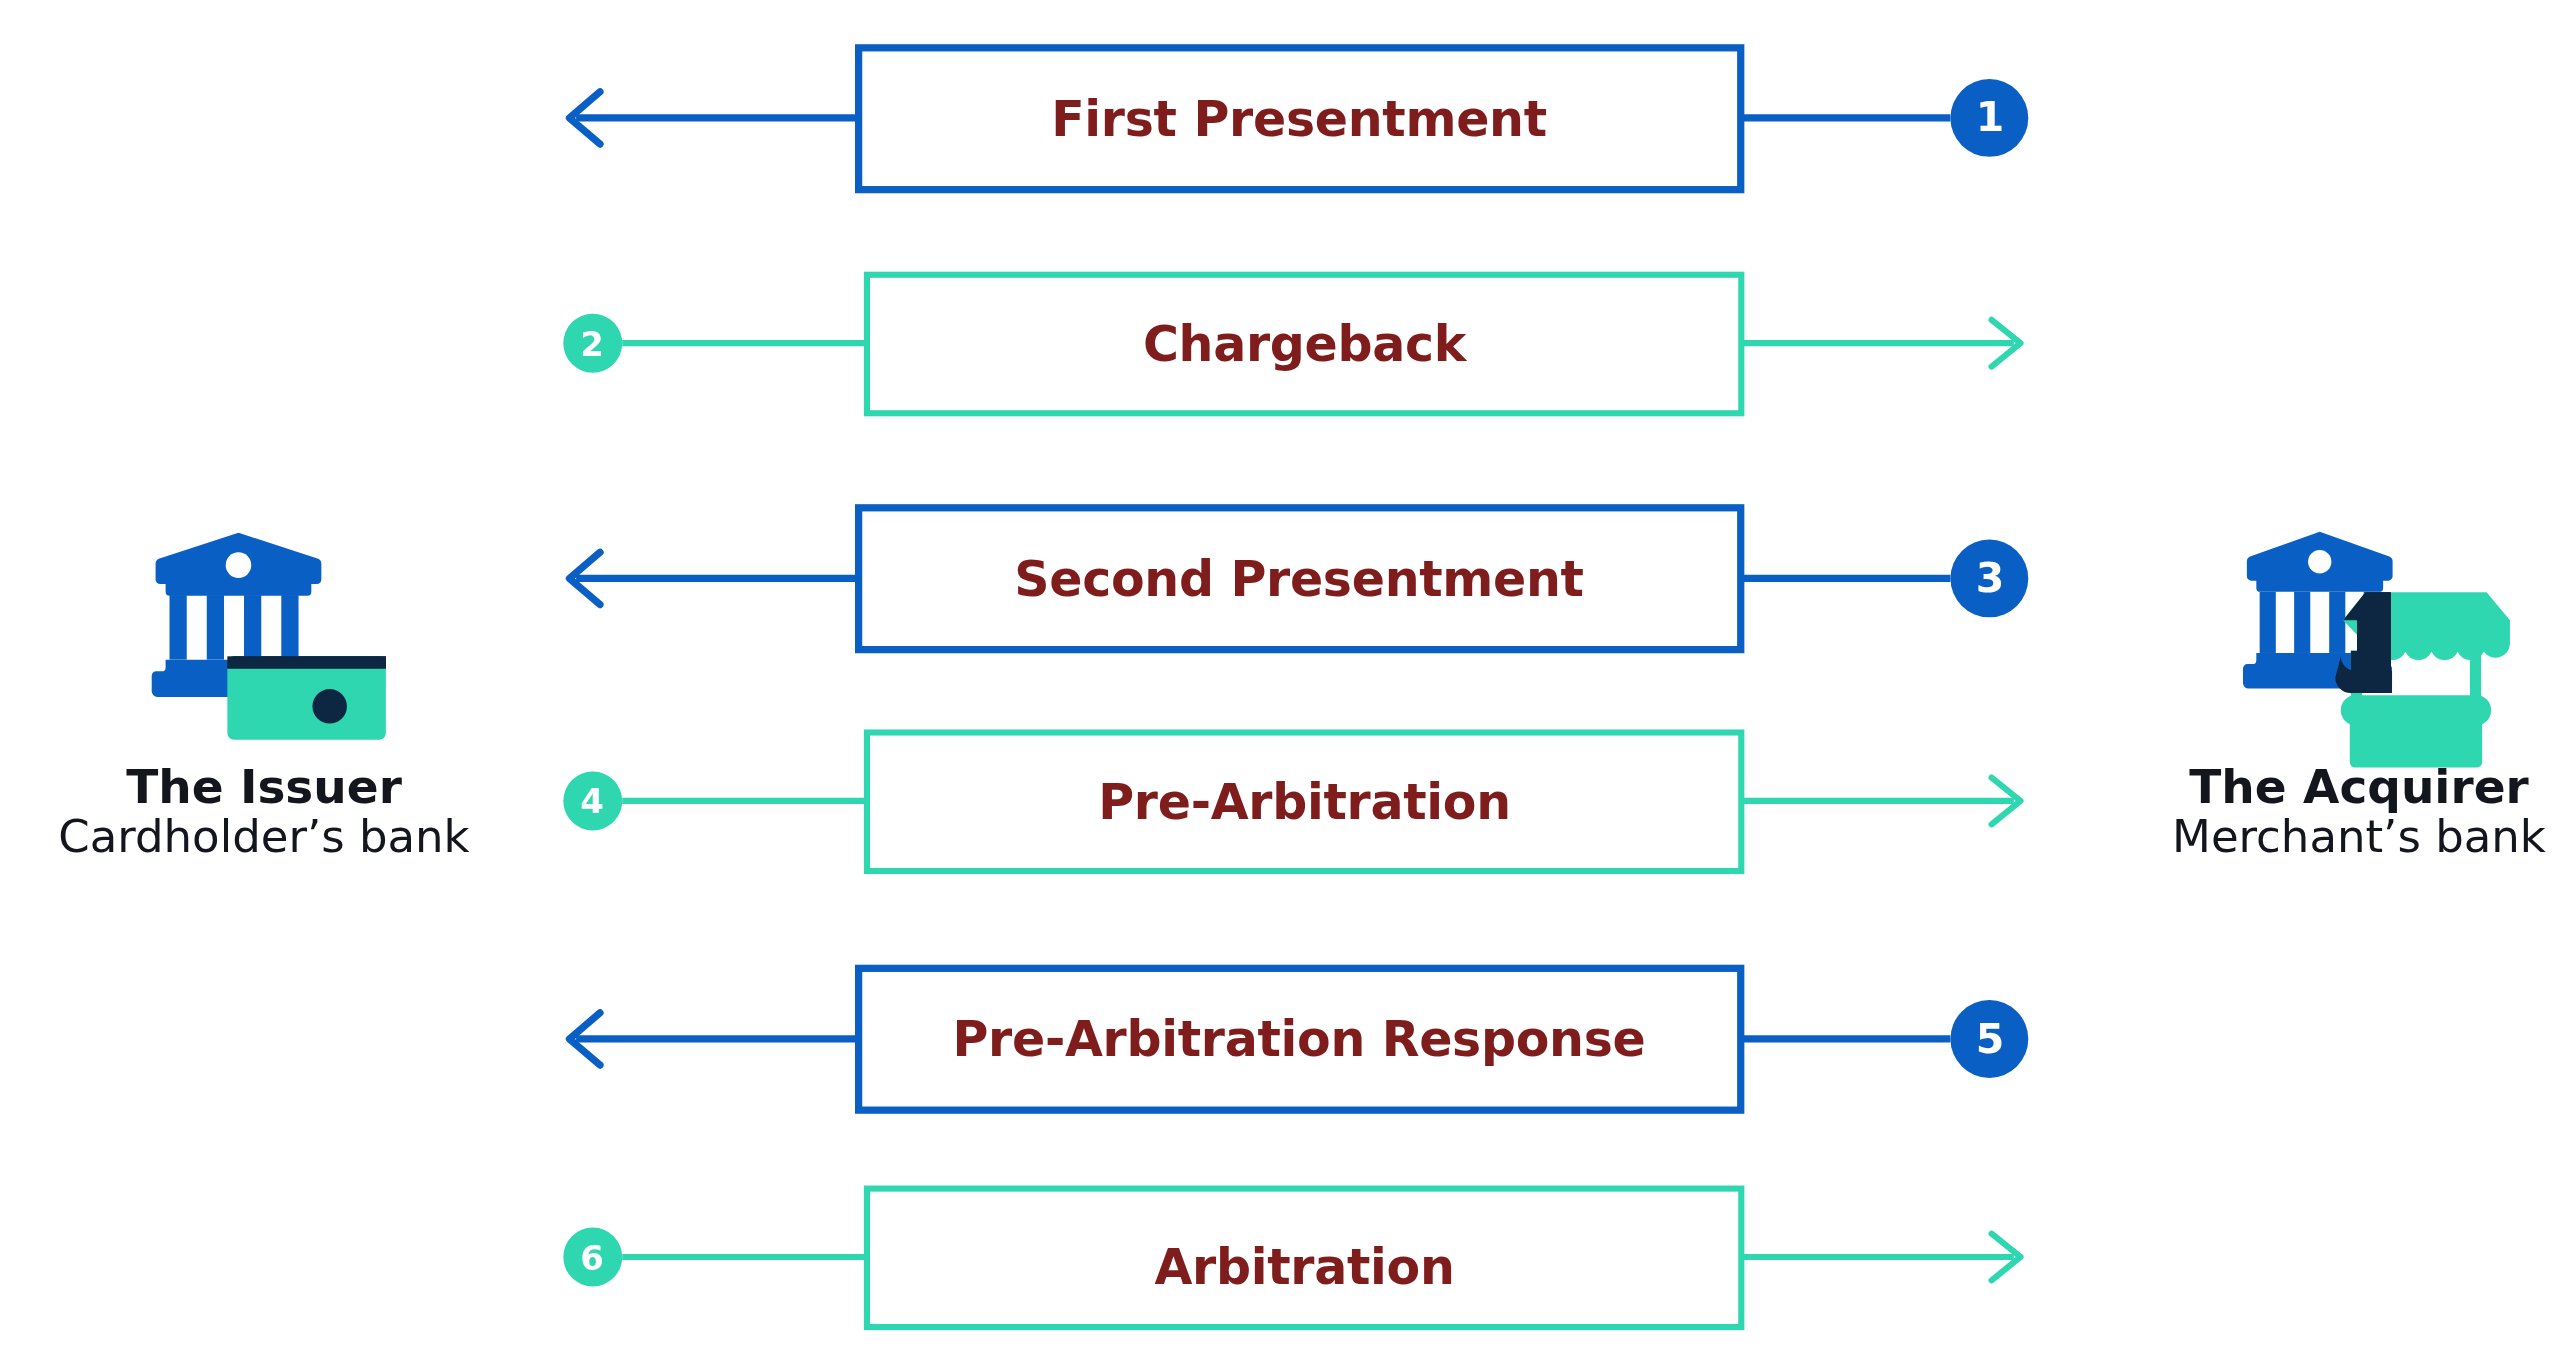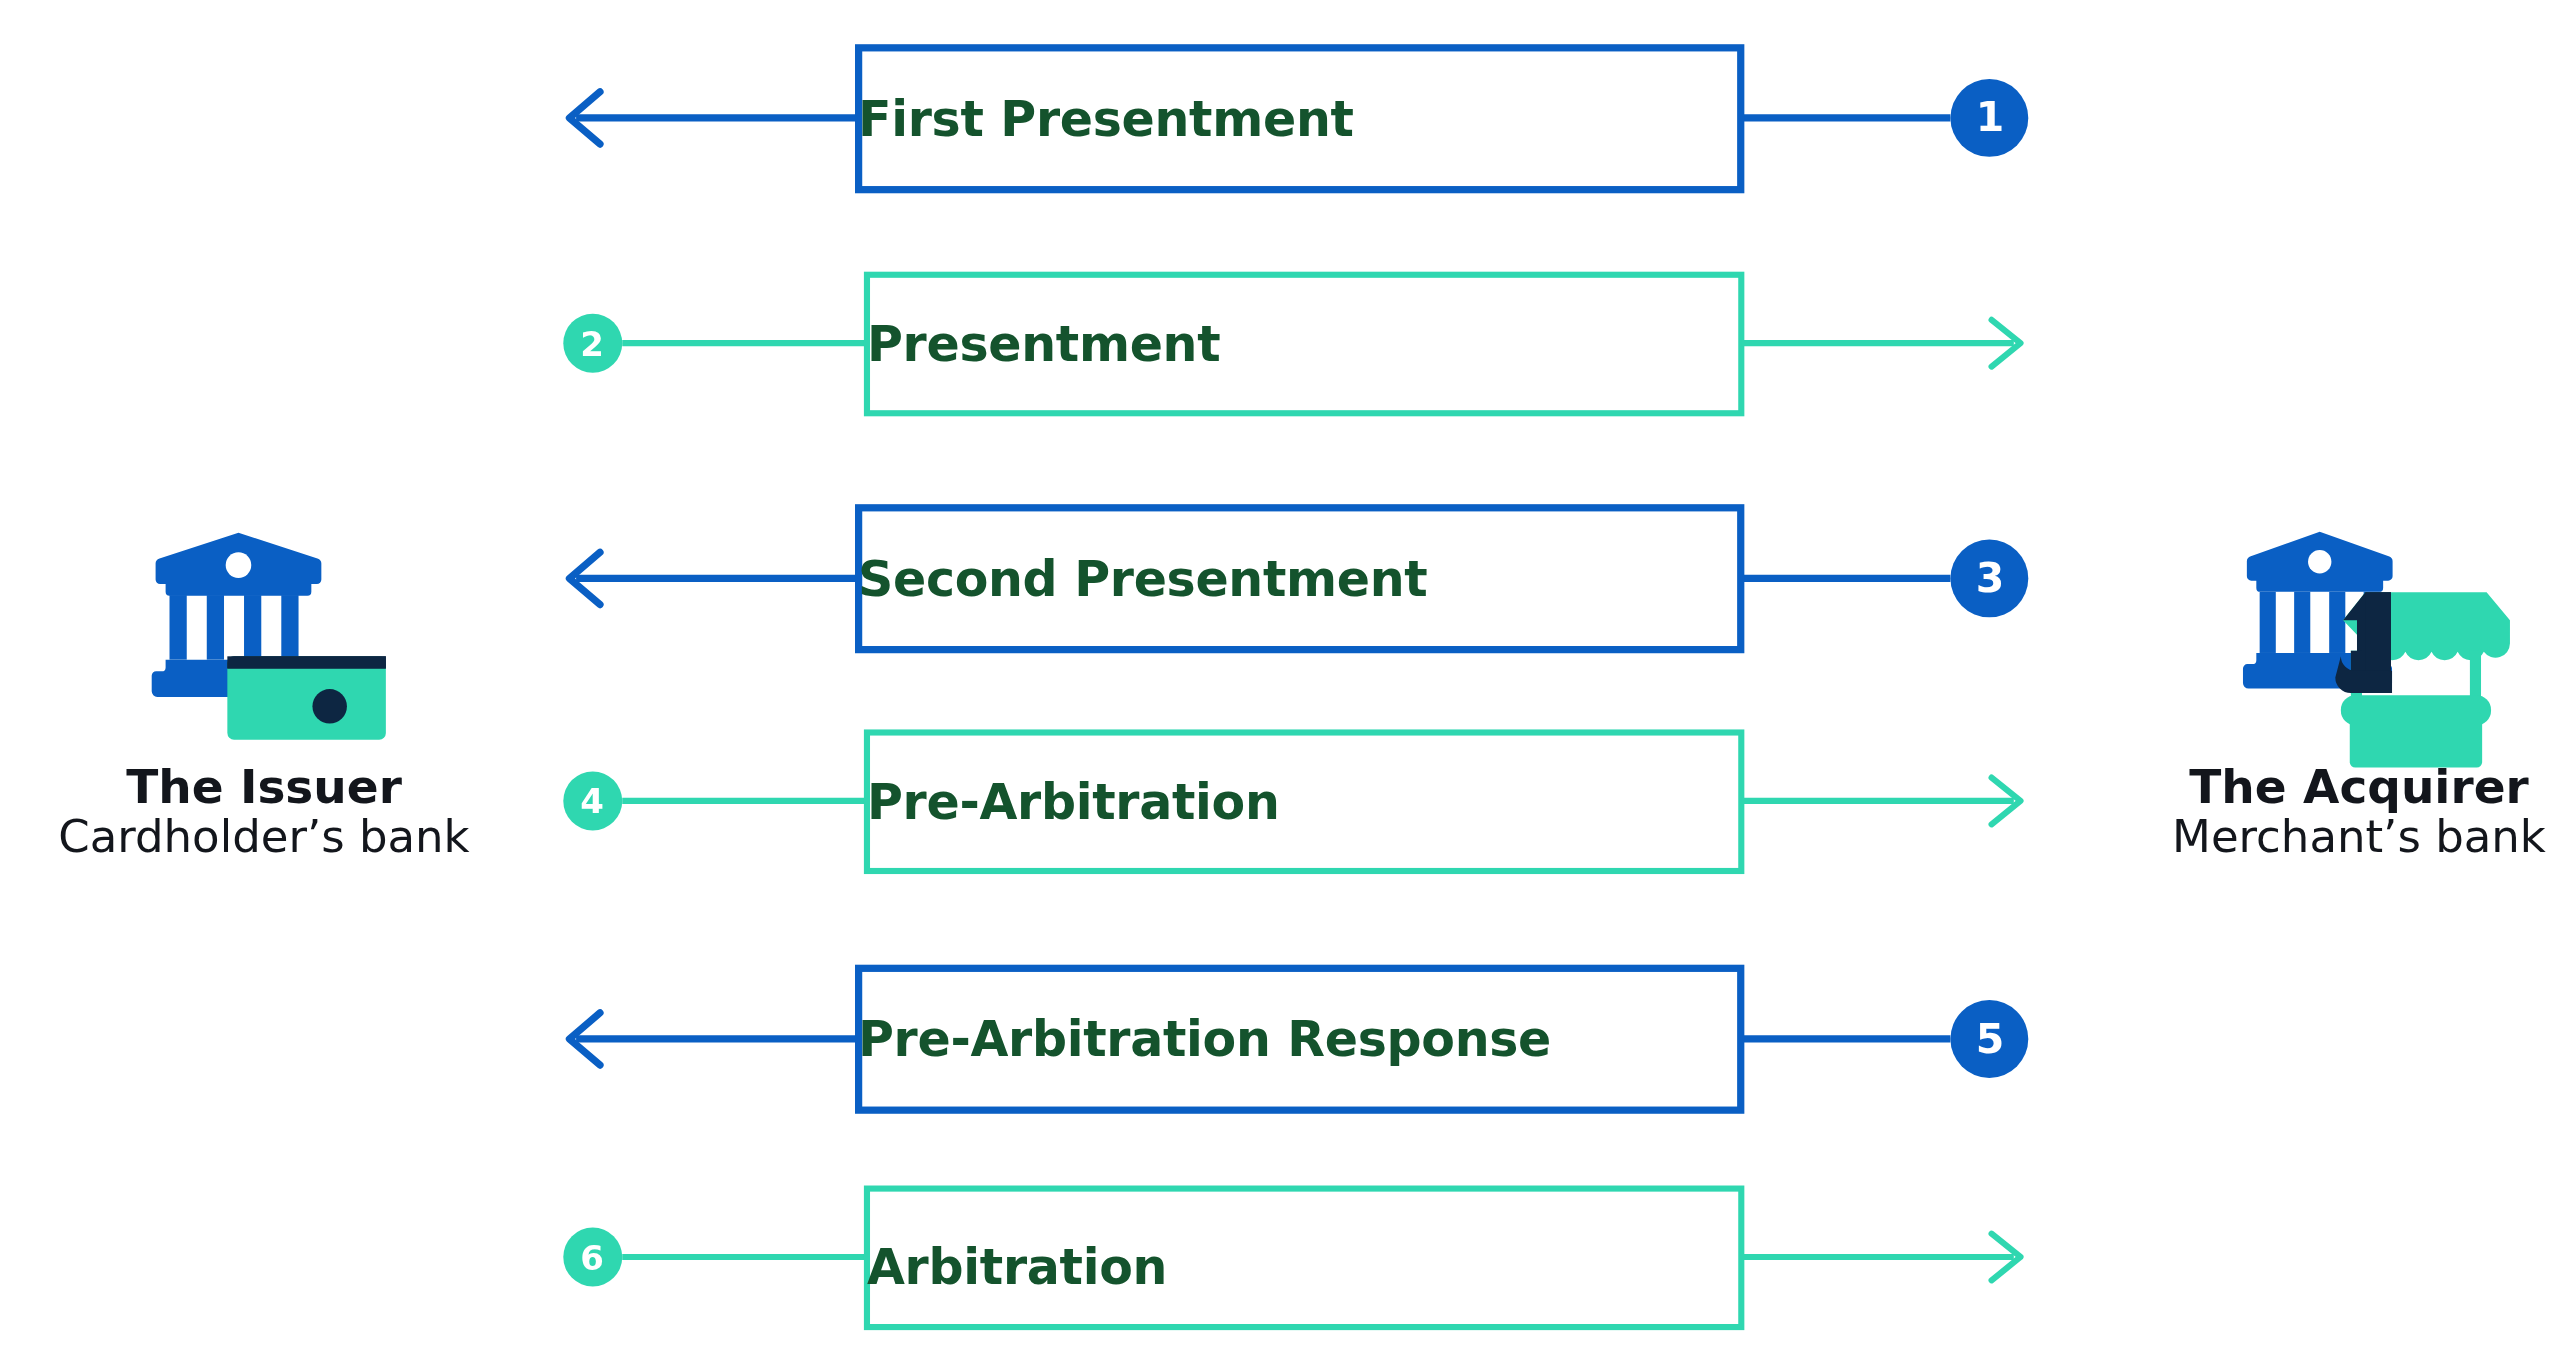--- a/index.html
+++ b/index.html
@@ -19,22 +19,22 @@
   }
   #flow-svg {
     position: absolute;
     left: 0;
     top: 0;
     width: 2576px;
     height: 1366px;
   }
   .box-label {
     position: absolute;
-    text-align: left;
-    color: #14532d;
+    text-align: center;
+    color: #7f1d1d;
     white-space: nowrap;
     line-height: 1;
   }
   .box-label.blue-label {
     font-weight: 700;
     font-size: 49px;
     letter-spacing: -0.3px;
   }
   .box-label.green-label {
     font-weight: 600;
@@ -175,21 +175,21 @@
 
       <path d="M182 185 l40 -50 h46 l0 180 l-39 0 a26 26 0 0 1 -22 -15 l0 -115 Z" fill="#0D2642"></path>
       <path d="M268 135 h0 l0 180 h-46 l0 -180 Z" fill="#0D2642"></path>
       <rect x="196" y="240" width="20" height="75" fill="#0D2642"></rect>
       <path d="M178 250 a26 26 0 0 0 26 26 l66 0 l0 40 l-74 0 a28 28 0 0 1 -28 -28 Z" fill="#0D2642"></path>
     </g>
   </svg>
 
   <div class="box-label blue-label" style="left:858px; top:95px;  width:882px;">First Presentment</div>
 
-  <div class="box-label green-label" style="left:867px; top:320px;  width:875px;">Presentment</div>
+  <div class="box-label green-label" style="left:867px; top:320px;  width:875px;">Chargeback</div>
 
   <div class="box-label green-label" style="left:867px; top:778px; width:875px;">Pre-Arbitration</div>
 
   <div class="box-label blue-label" style="left:858px; top:555px;  width:882px;">Second Presentment</div>
 
   <div class="box-label blue-label" style="left:858px; top:1015px; width:882px;">Pre-Arbitration Response</div>
 
   <div class="box-label green-label" style="left:867px; top:1235px; width:875px;margin-top:8px;">Arbitration</div>
 
   <div class="step-number blue-num" style="left:1951px; top:97px;  width:78px;">1</div>

